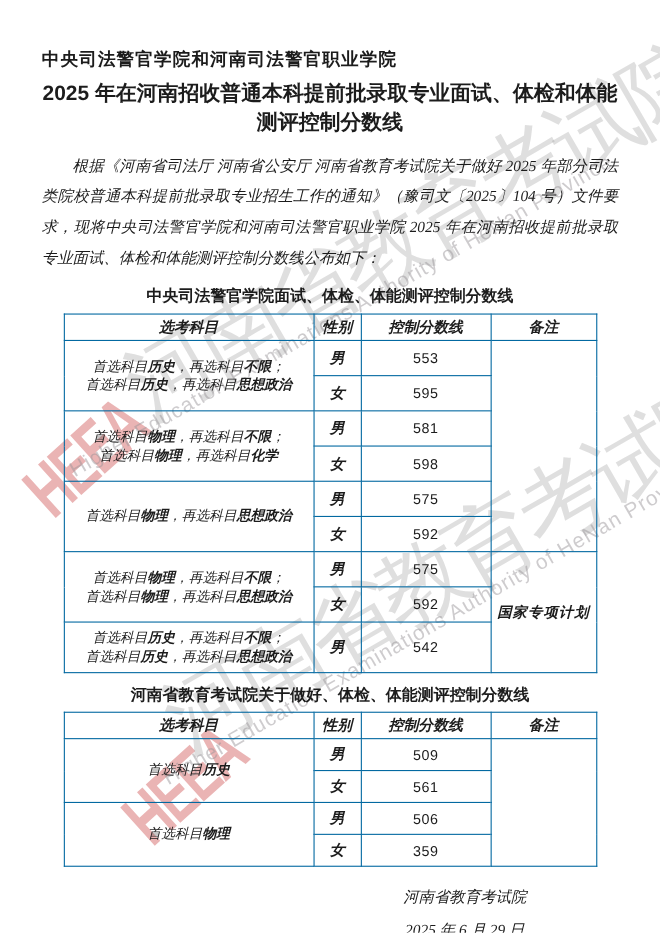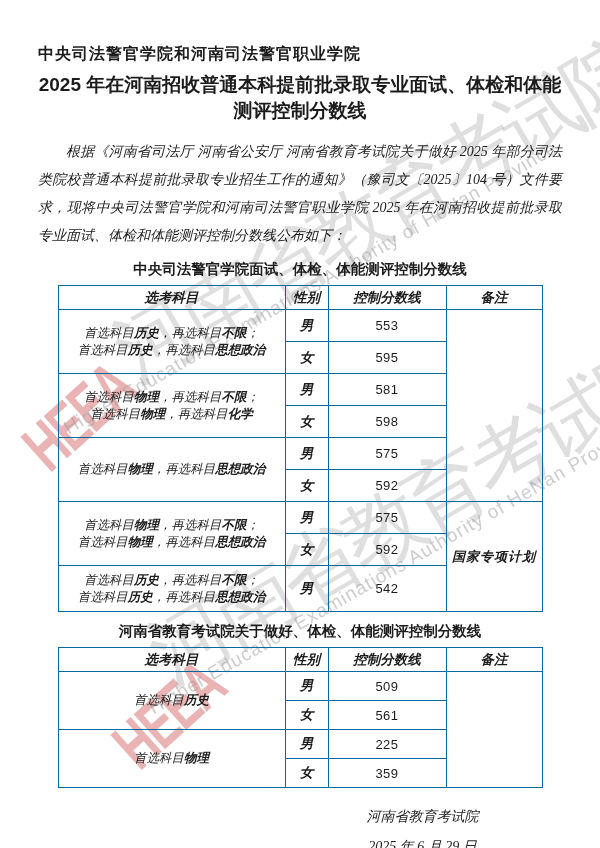--- a/index.html
+++ b/index.html
@@ -168,21 +168,21 @@
     </tr>
     <tr class="r">
       <td class="gen">女</td>
       <td class="score">561</td>
     </tr>
     <tr class="r">
       <td class="subj" rowspan="2">
             <div><span>首选科目</span><b>物理</b></div>
           </td>
       <td class="gen">男</td>
-      <td class="score">225</td>
+      <td class="score">506</td>
     </tr>
     <tr class="r">
       <td class="gen">女</td>
       <td class="score">359</td>
     </tr>
   </tbody>
     </table>
 
   <div class="footer">
     <div>河南省教育考试院</div>

